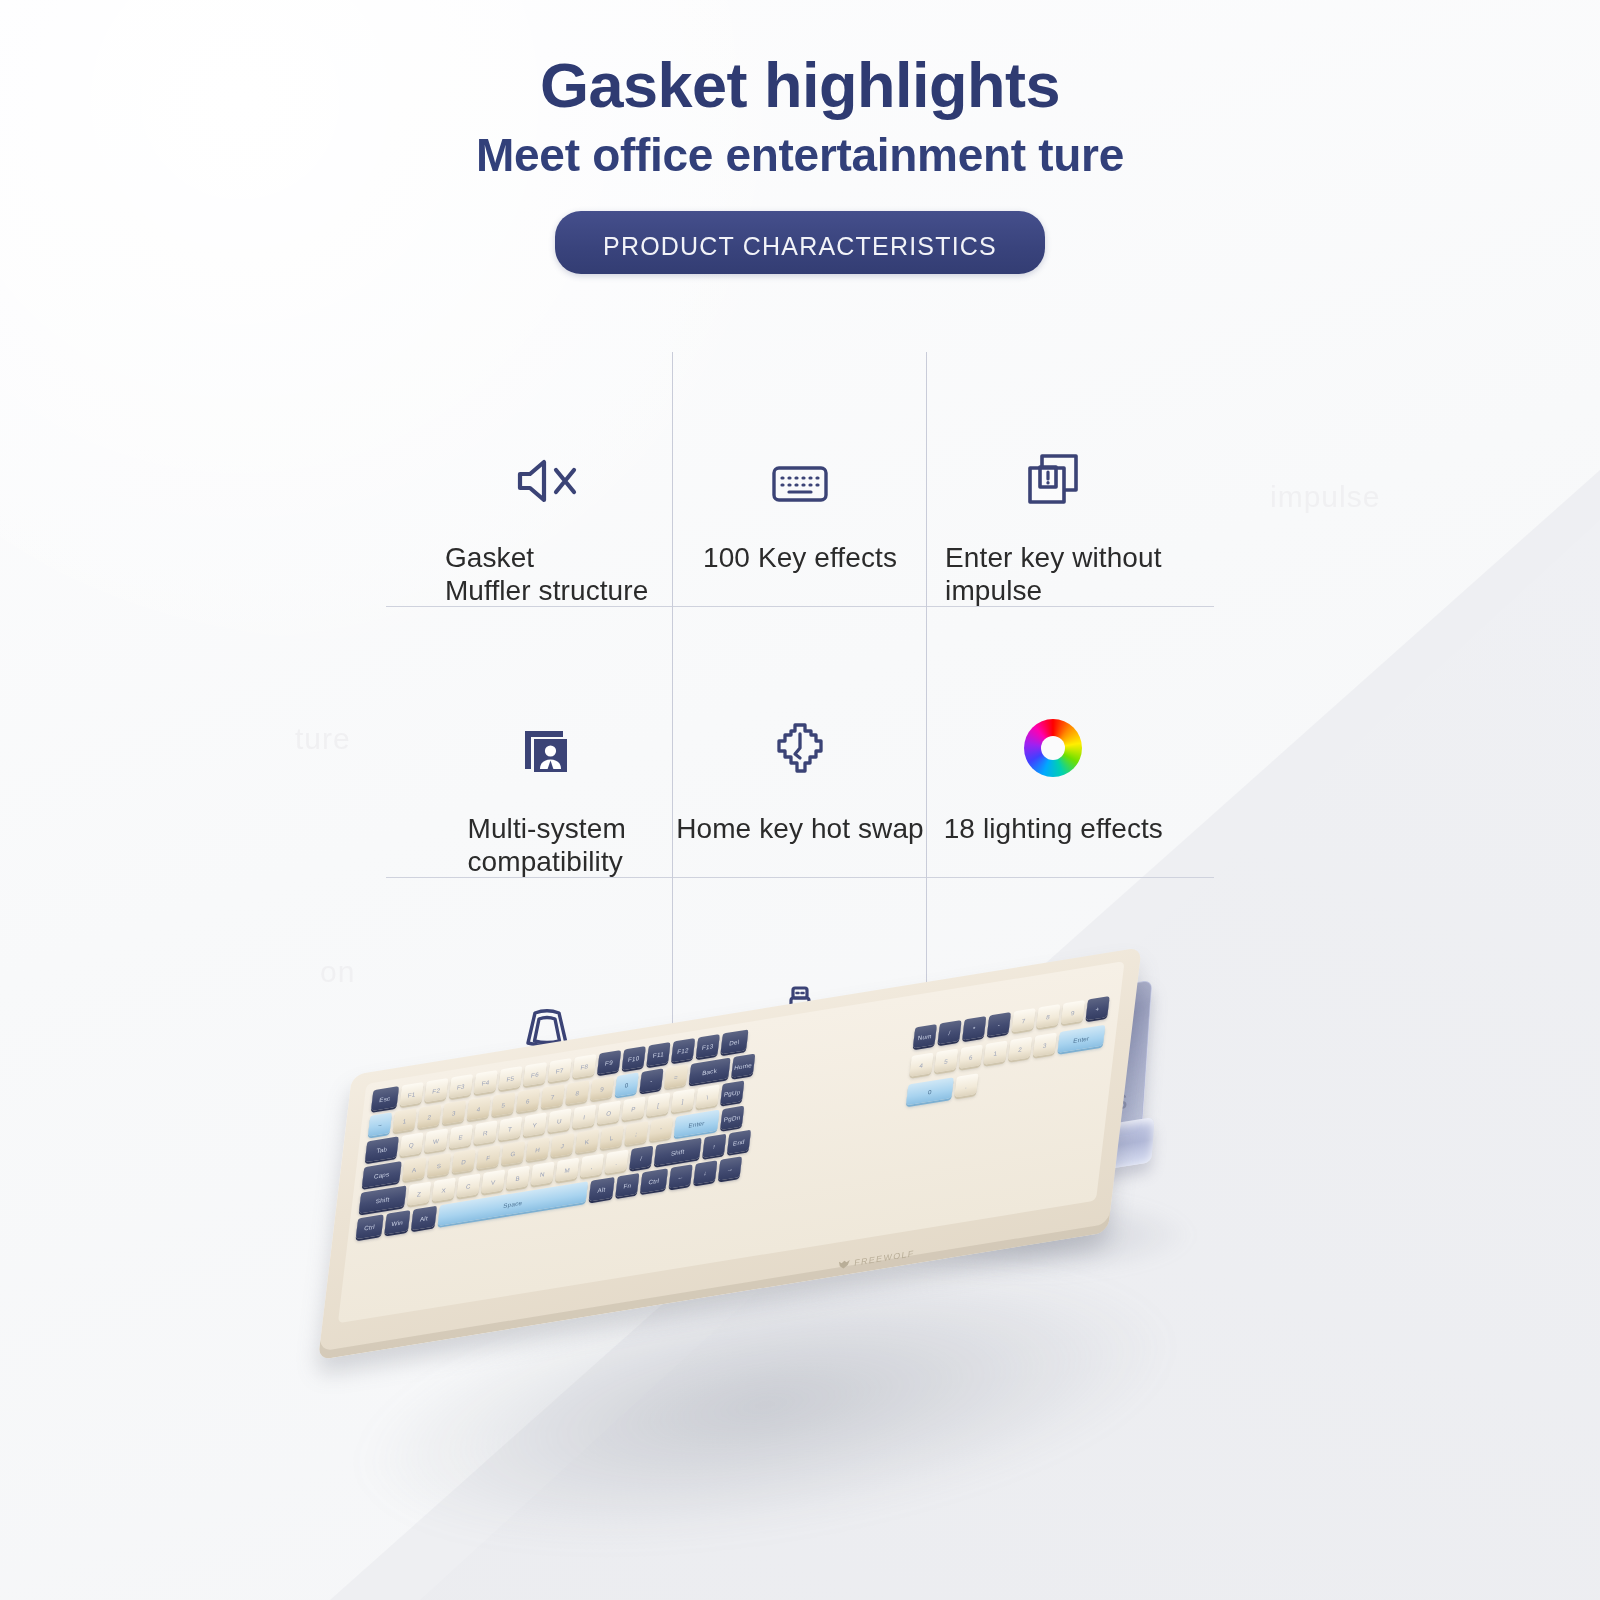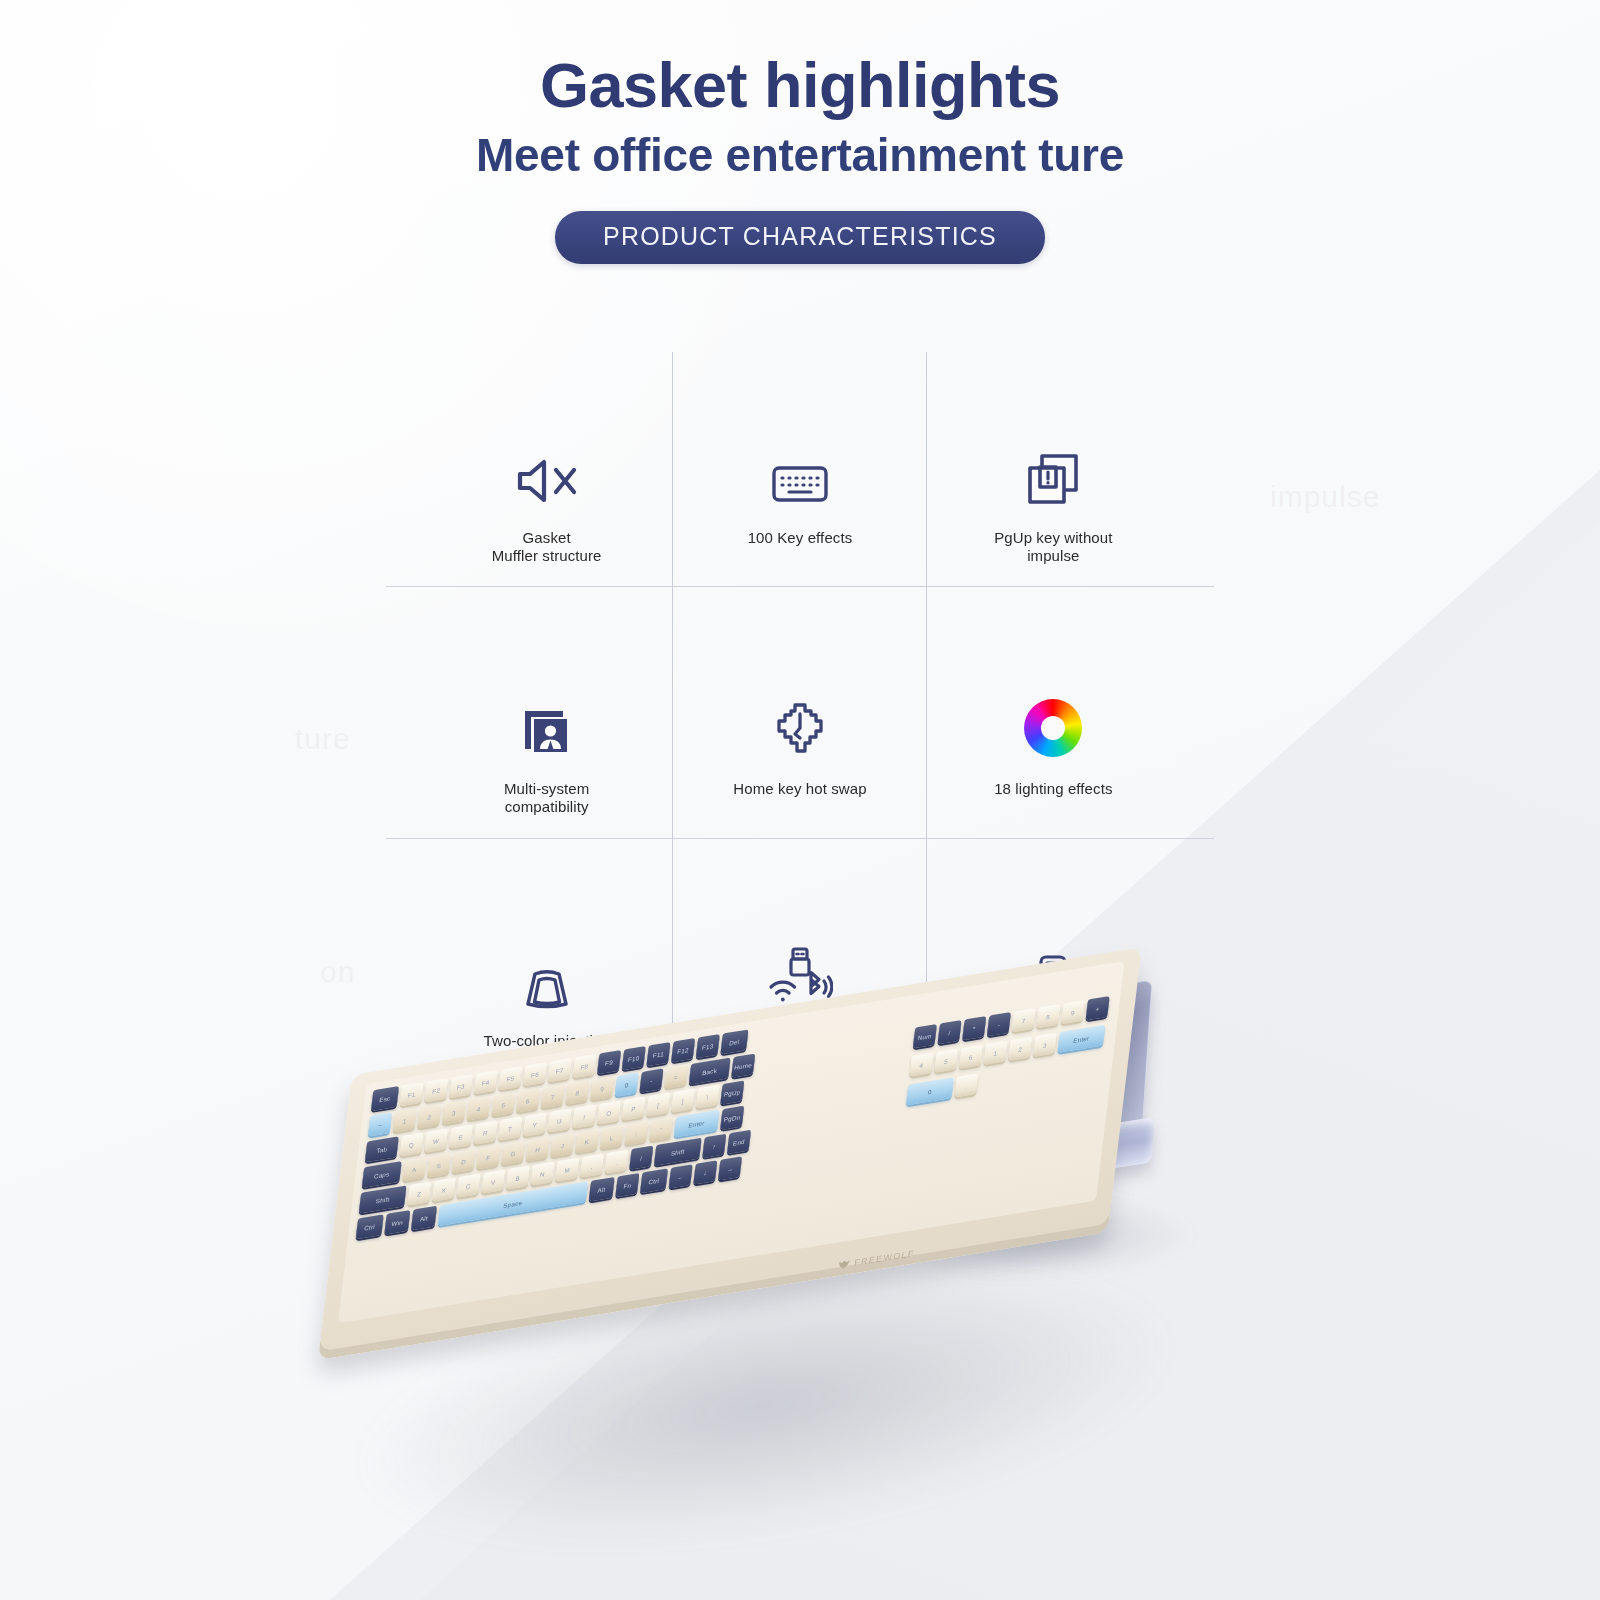--- a/index.html
+++ b/index.html
@@ -30,33 +30,33 @@
   #title{
     font-size:63px;font-weight:bold;color:#2f3b72;letter-spacing:-.5px;line-height:1.05;
   }
   #subtitle{
     margin-top:12px;font-size:46px;font-weight:bold;color:#32407a;letter-spacing:-.3px;line-height:1.1;
   }
   #badge-wrap{margin-top:30px;display:flex;justify-content:center;}
   #badge{
     background:linear-gradient(180deg,#454f8c 0%,#39437c 60%,#333d73 100%);
     color:#f2f3f8;font-size:25px;letter-spacing:1.2px;
-    padding:11px 48px 13px;border-radius:26px;
+    padding:21px 48px 13px;border-radius:26px;
     box-shadow:0 2px 6px rgba(50,60,110,.22);
   }
 
   
   #grid{
     position:absolute;left:420px;top:336px;width:760px;height:754px;
     display:grid;grid-template-columns:repeat(3,1fr);grid-template-rows:repeat(3,1fr);
   }
   .cell{position:relative;display:flex;flex-direction:column;align-items:center;}
   .cell .ico{height:110px;display:flex;align-items:flex-end;justify-content:center;margin-top:60px;}
   .cell .lbl{
-    margin-top:23px;text-align:center;color:#2b2b2b;font-size:15px;line-height:1.18;
+    margin-top:35px;color:#2b2b2b;font-size:28px;line-height:1.18;
     white-space:pre-line;letter-spacing:.1px;
   }
   
   .cell.vdiv-r::after{content:"";position:absolute;right:0;top:-36px;bottom:-36px;width:1px;background:#c9ccd9;}
   .cell.hdiv-b::before{content:"";position:absolute;left:-34px;right:-34px;bottom:0;height:1px;background:#cfd2dd;}
   
   .r1.vdiv-r::after{top:16px;bottom:-36px;}
   .r3.vdiv-r::after{top:-36px;bottom:28px;}
 
   svg.icn{display:block;}
@@ -181,21 +181,21 @@
   <div class="cell r1 hdiv-b">
     <div class="ico">
       <svg class="icn" width="56" height="54" viewBox="0 0 56 54" fill="none" stroke="#3b4376" stroke-width="3.6" stroke-linejoin="round">
         <rect x="17" y="4" width="34" height="34"></rect>
         <rect x="5" y="16" width="34" height="34" fill="#fbfbfc"></rect>
         <rect x="15" y="15" width="16" height="20" fill="none"></rect>
         <path d="M23 20v7" stroke-width="3.2" stroke-linecap="round"></path>
         <path d="M23 30.5v.5" stroke-width="3.2" stroke-linecap="round"></path>
       </svg>
     </div>
-    <div class="lbl">PgUp key without
+    <div class="lbl">Enter key without
 impulse</div>
   </div>
 
   <div class="cell r2 vdiv-r hdiv-b">
     <div class="ico">
       <svg class="icn" width="56" height="52" viewBox="0 0 56 52" fill="none">
         <path d="M6 6 H44 V12 H12 V44 H6 Z" fill="#3b4376"></path>
         <rect x="15" y="14" width="33" height="33" fill="#3b4376"></rect>
         <circle cx="31.5" cy="26" r="5.6" fill="#ffffff"></circle>
         <path d="M21 44c0-6.5 4.8-9.6 10.5-9.6S42 37.5 42 44z" fill="#ffffff"></path>

